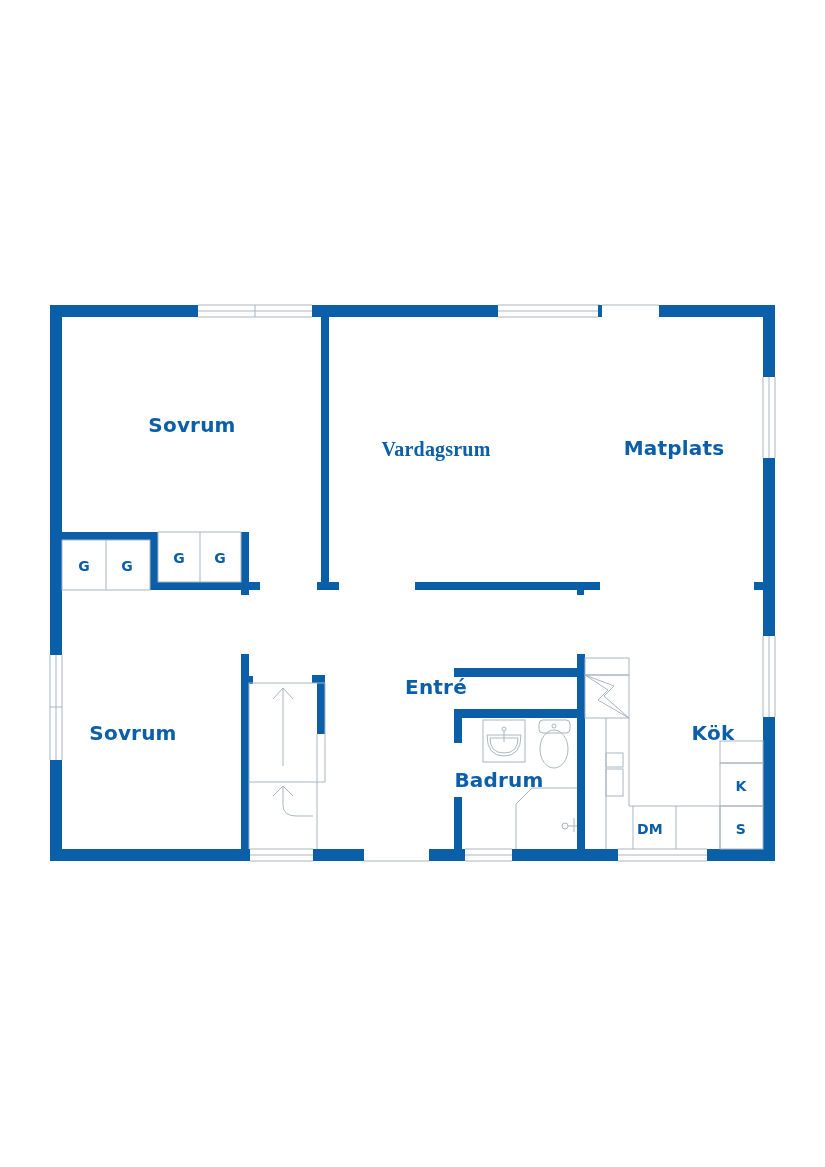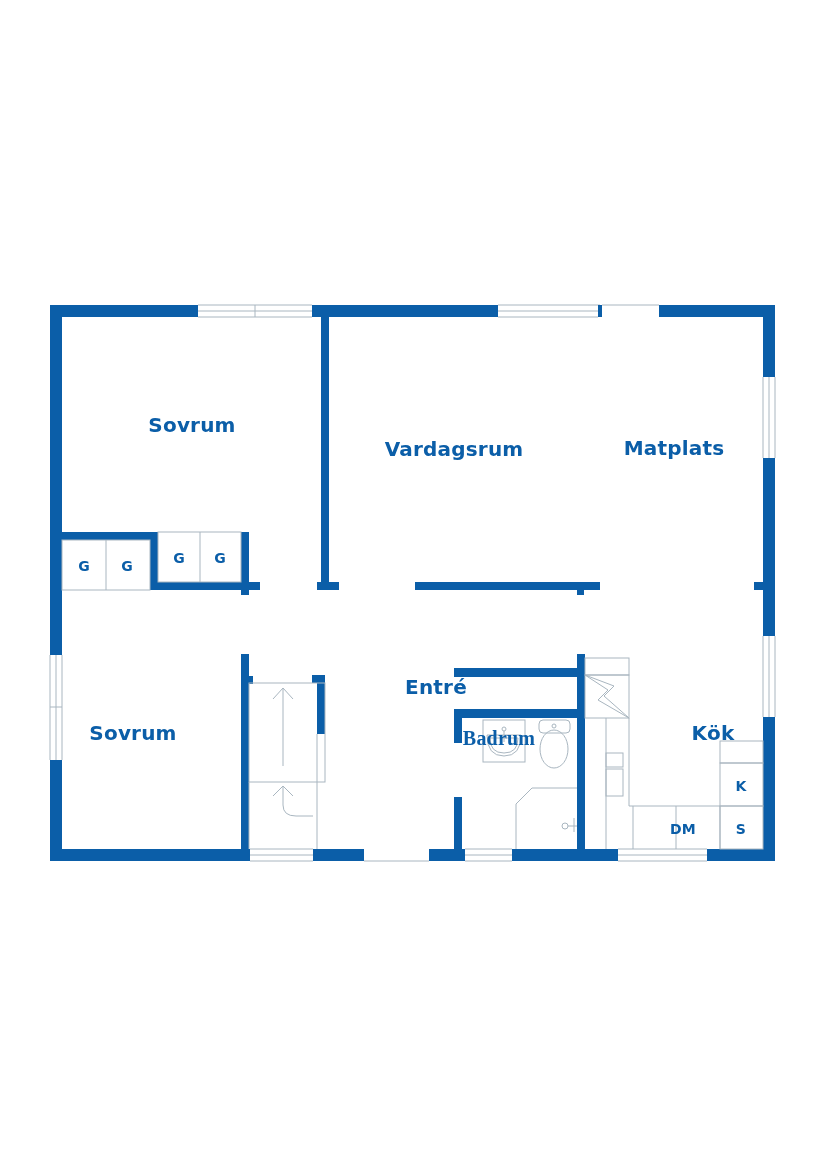--- a/index.html
+++ b/index.html
@@ -180,27 +180,27 @@
     <line class="win-line" x1="676" y1="806" x2="676" y2="849"></line>
     <line class="win-line" x1="720" y1="806" x2="720" y2="849"></line>
 
     <rect class="thin" x="720" y="741" width="43" height="22"></rect>
     <rect class="thin" x="720" y="763" width="43" height="43"></rect>
     <rect class="thin" x="720" y="806" width="43" height="43"></rect>
   </g>
 </svg>
 
 <div class="label" style="left:192px; top:425px;">Sovrum</div>
-<div class="label" style="left:454px; top:449px;">Vardagsrum</div>
+<div class="label" style="left:436px; top:449px;font-family:Liberation Serif, serif;">Vardagsrum</div>
 <div class="label" style="left:674px; top:448px;text-align:right;">Matplats</div>
 <div class="label" style="left:133px; top:733px;">Sovrum</div>
 <div class="label" style="left:390px; top:687px;margin-left:46px;">Entré</div>
-<div class="label" style="left:499px; top:738px;font-family:Liberation Serif, serif;">Badrum</div>
+<div class="label" style="left:499px; top:780px;">Badrum</div>
 <div class="label" style="left:673px; top:733px;margin-left:40px;">Kök</div>
 
 <div class="label small" style="left:84px; top:566px;">G</div>
 <div class="label small" style="left:127px; top:566px;">G</div>
 <div class="label small" style="left:179px; top:558px;">G</div>
 <div class="label small" style="left:220px; top:558px;">G</div>
 
-<div class="label small" style="left:683px; top:829px;">DM</div>
+<div class="label small" style="left:650px; top:829px;">DM</div>
 <div class="label small" style="left:741px; top:786px;">K</div>
 <div class="label small" style="left:741px; top:829px;">S</div>
 
 </body></html>

